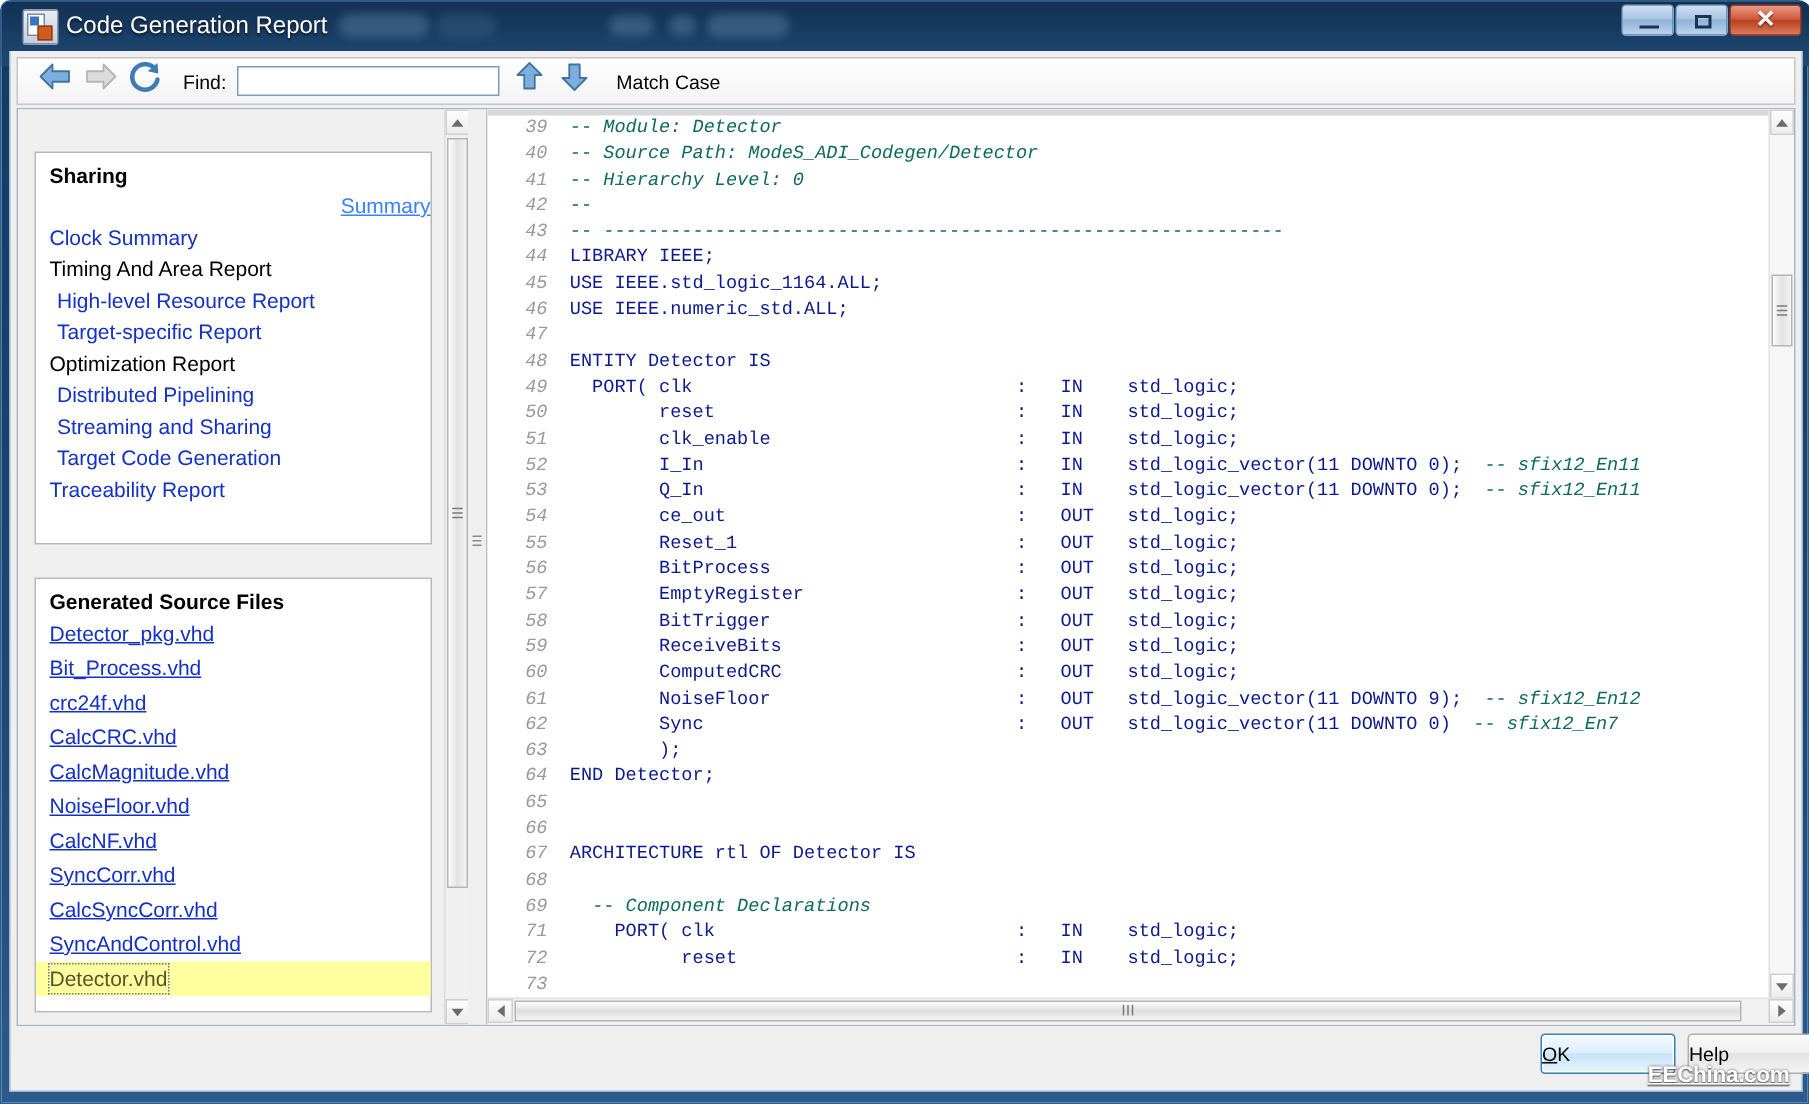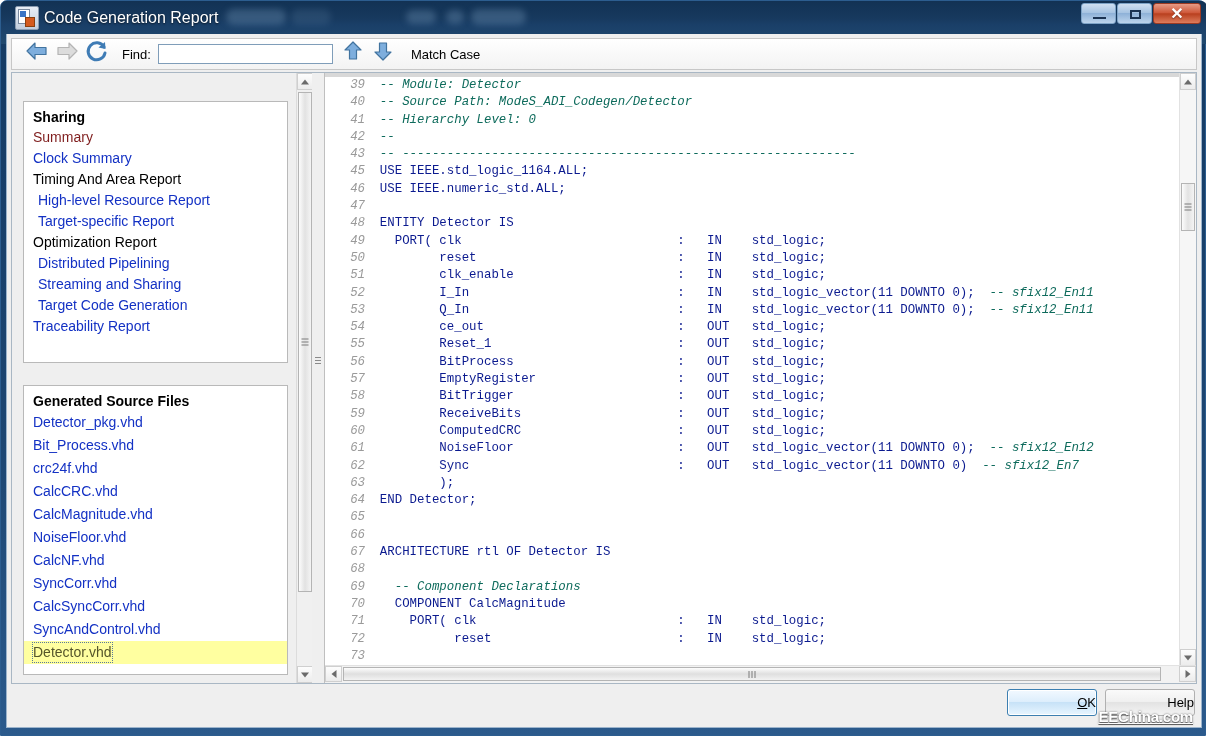--- a/index.html
+++ b/index.html
@@ -87,24 +87,24 @@
   }
   .box{
     position:absolute;left:11px;width:265px;box-sizing:border-box;
     background:#ffffff;border:1px solid #b9b9b9;
   }
   #box-contents{top:28px;height:262px;}
   #box-files{top:312px;height:290px;}
   .box-title{font-size:14px;font-weight:bold;color:#000;padding:7px 0 2px 9px;}
   .tocrow{font-size:14px;color:#000;padding:2px 0 2px 9px;line-height:17px;white-space:nowrap;}
   .tocrow.lnk{color:#1331c4;cursor:pointer;}
-  .tocrow.visited{color:#7f1d1d;cursor:pointer;}
+  .tocrow.visited{color:#3b82f6;text-decoration:underline;cursor:pointer;text-align:right;}
   .tocrow.indent{padding-left:14px;}
   .filerow{
-    font-size:14px;color:#1331c4;cursor:pointer;
+    font-size:14px;color:#1331c4;text-decoration:underline;cursor:pointer;
     padding:2px 8px 2px 9px;line-height:19px;white-space:nowrap;
   }
   .filerow.sel{
     background:#ffffa0;color:#55552a;
   }
   .filerow.sel span{outline:1px dotted #5a7a9a;display:inline-block;}
   
   #leftsb{position:absolute;left:284px;top:0;width:16px;height:610px;background:#f0f0f0;border-left:1px solid #dcdcdc;}
   .sbtn{position:absolute;left:0;width:16px;height:17px;background:linear-gradient(to bottom,#fdfdfd,#ececec);border:1px solid #cfcfcf;box-sizing:border-box;}
   .sb-thumb{position:absolute;left:1px;width:14px;background:linear-gradient(to right,#fcfcfc,#e2e2e2,#f4f4f4);border:1px solid #b4b4b4;box-sizing:border-box;}
@@ -145,23 +145,23 @@
     background:linear-gradient(to bottom,#fdfdfd,#dfdfdf,#f2f2f2);
     border:1px solid #b4b4b4;box-sizing:border-box;
   }
   #hthumb .grip{width:auto;}
   #hthumb .grip i{display:inline-block;width:1px;height:7px;background:#7a7a7a;margin:0 1px;vertical-align:middle;}
   
   #bottom{position:absolute;left:0;bottom:0;width:1194px;height:44px;}
   .btn{
     position:absolute;height:27px;box-sizing:border-box;
     font-size:13px;color:#000;
-    display:flex;align-items:center;justify-content:flex-end;
+    display:flex;align-items:center;justify-content:flex-start;
     background:linear-gradient(to bottom,#f6fbff 0%,#e2eef9 47%,#cfe3f5 50%,#eaf4fd 100%);
-    border:1px solid #b0b0b0;border-radius:3px;cursor:default;
+    border:1px solid #b0b0b0;border-radius:3px;cursor:default;margin-left:20px;
   }
   #btn-ok{
     left:1000px;top:6px;width:90px;
     border:1px solid #3c7fb1;
     background:linear-gradient(to bottom,#f2f9ff 0%,#ddeefc 47%,#c7e2f7 50%,#e8f5ff 100%);
     box-shadow:0 0 0 1px #ffffff inset;
   }
   #btn-help{
     left:1098px;top:6px;width:90px;
     background:linear-gradient(to bottom,#fafafa 0%,#f0f0f0 47%,#e3e3e3 50%,#f4f4f4 100%);
@@ -322,20 +322,24 @@
                 </tr>
                 <tr>
                   <td class="ln">42</td>
                   <td class="src"><span class="cmt">  --</span></td>
                 </tr>
                 <tr>
                   <td class="ln">43</td>
                   <td class="src"><span class="cmt">  -- -------------------------------------------------------------</span></td>
                 </tr>
                 <tr>
+                  <td class="ln">44</td>
+                  <td class="src"><span class="plain">  LIBRARY IEEE;</span></td>
+                </tr>
+                <tr>
                   <td class="ln">45</td>
                   <td class="src"><span class="plain">  USE IEEE.std_logic_1164.ALL;</span></td>
                 </tr>
                 <tr>
                   <td class="ln">46</td>
                   <td class="src"><span class="plain">  USE IEEE.numeric_std.ALL;</span></td>
                 </tr>
                 <tr>
                   <td class="ln">47</td>
                   <td class="src"><span class="plain"></span></td>
@@ -387,21 +391,21 @@
                 <tr>
                   <td class="ln">59</td>
                   <td class="src"><span class="plain">          ReceiveBits                     :   OUT   std_logic;</span></td>
                 </tr>
                 <tr>
                   <td class="ln">60</td>
                   <td class="src"><span class="plain">          ComputedCRC                     :   OUT   std_logic;</span></td>
                 </tr>
                 <tr>
                   <td class="ln">61</td>
-                  <td class="src"><span class="plain">          NoiseFloor                      :   OUT   std_logic_vector(11 DOWNTO 0);  </span><span class="cmt">-- sfix12_En12</span></td>
+                  <td class="src"><span class="plain">          NoiseFloor                      :   OUT   std_logic_vector(11 DOWNTO 9);  </span><span class="cmt">-- sfix12_En12</span></td>
                 </tr>
                 <tr>
                   <td class="ln">62</td>
                   <td class="src"><span class="plain">          Sync                            :   OUT   std_logic_vector(11 DOWNTO 0)  </span><span class="cmt">-- sfix12_En7</span></td>
                 </tr>
                 <tr>
                   <td class="ln">63</td>
                   <td class="src"><span class="plain">          );</span></td>
                 </tr>
                 <tr>
@@ -420,24 +424,20 @@
                   <td class="ln">67</td>
                   <td class="src"><span class="plain">  ARCHITECTURE rtl OF Detector IS</span></td>
                 </tr>
                 <tr>
                   <td class="ln">68</td>
                   <td class="src"><span class="plain"></span></td>
                 </tr>
                 <tr>
                   <td class="ln">69</td>
                   <td class="src"><span class="plain">    </span><span class="cmt">-- Component Declarations</span></td>
-                </tr>
-                <tr>
-                  <td class="ln">70</td>
-                  <td class="src"><span class="plain">    COMPONENT CalcMagnitude</span></td>
                 </tr>
                 <tr>
                   <td class="ln">71</td>
                   <td class="src"><span class="plain">      PORT( clk                           :   IN    std_logic;</span></td>
                 </tr>
                 <tr>
                   <td class="ln">72</td>
                   <td class="src"><span class="plain">            reset                         :   IN    std_logic;</span></td>
                 </tr>
                 <tr>

